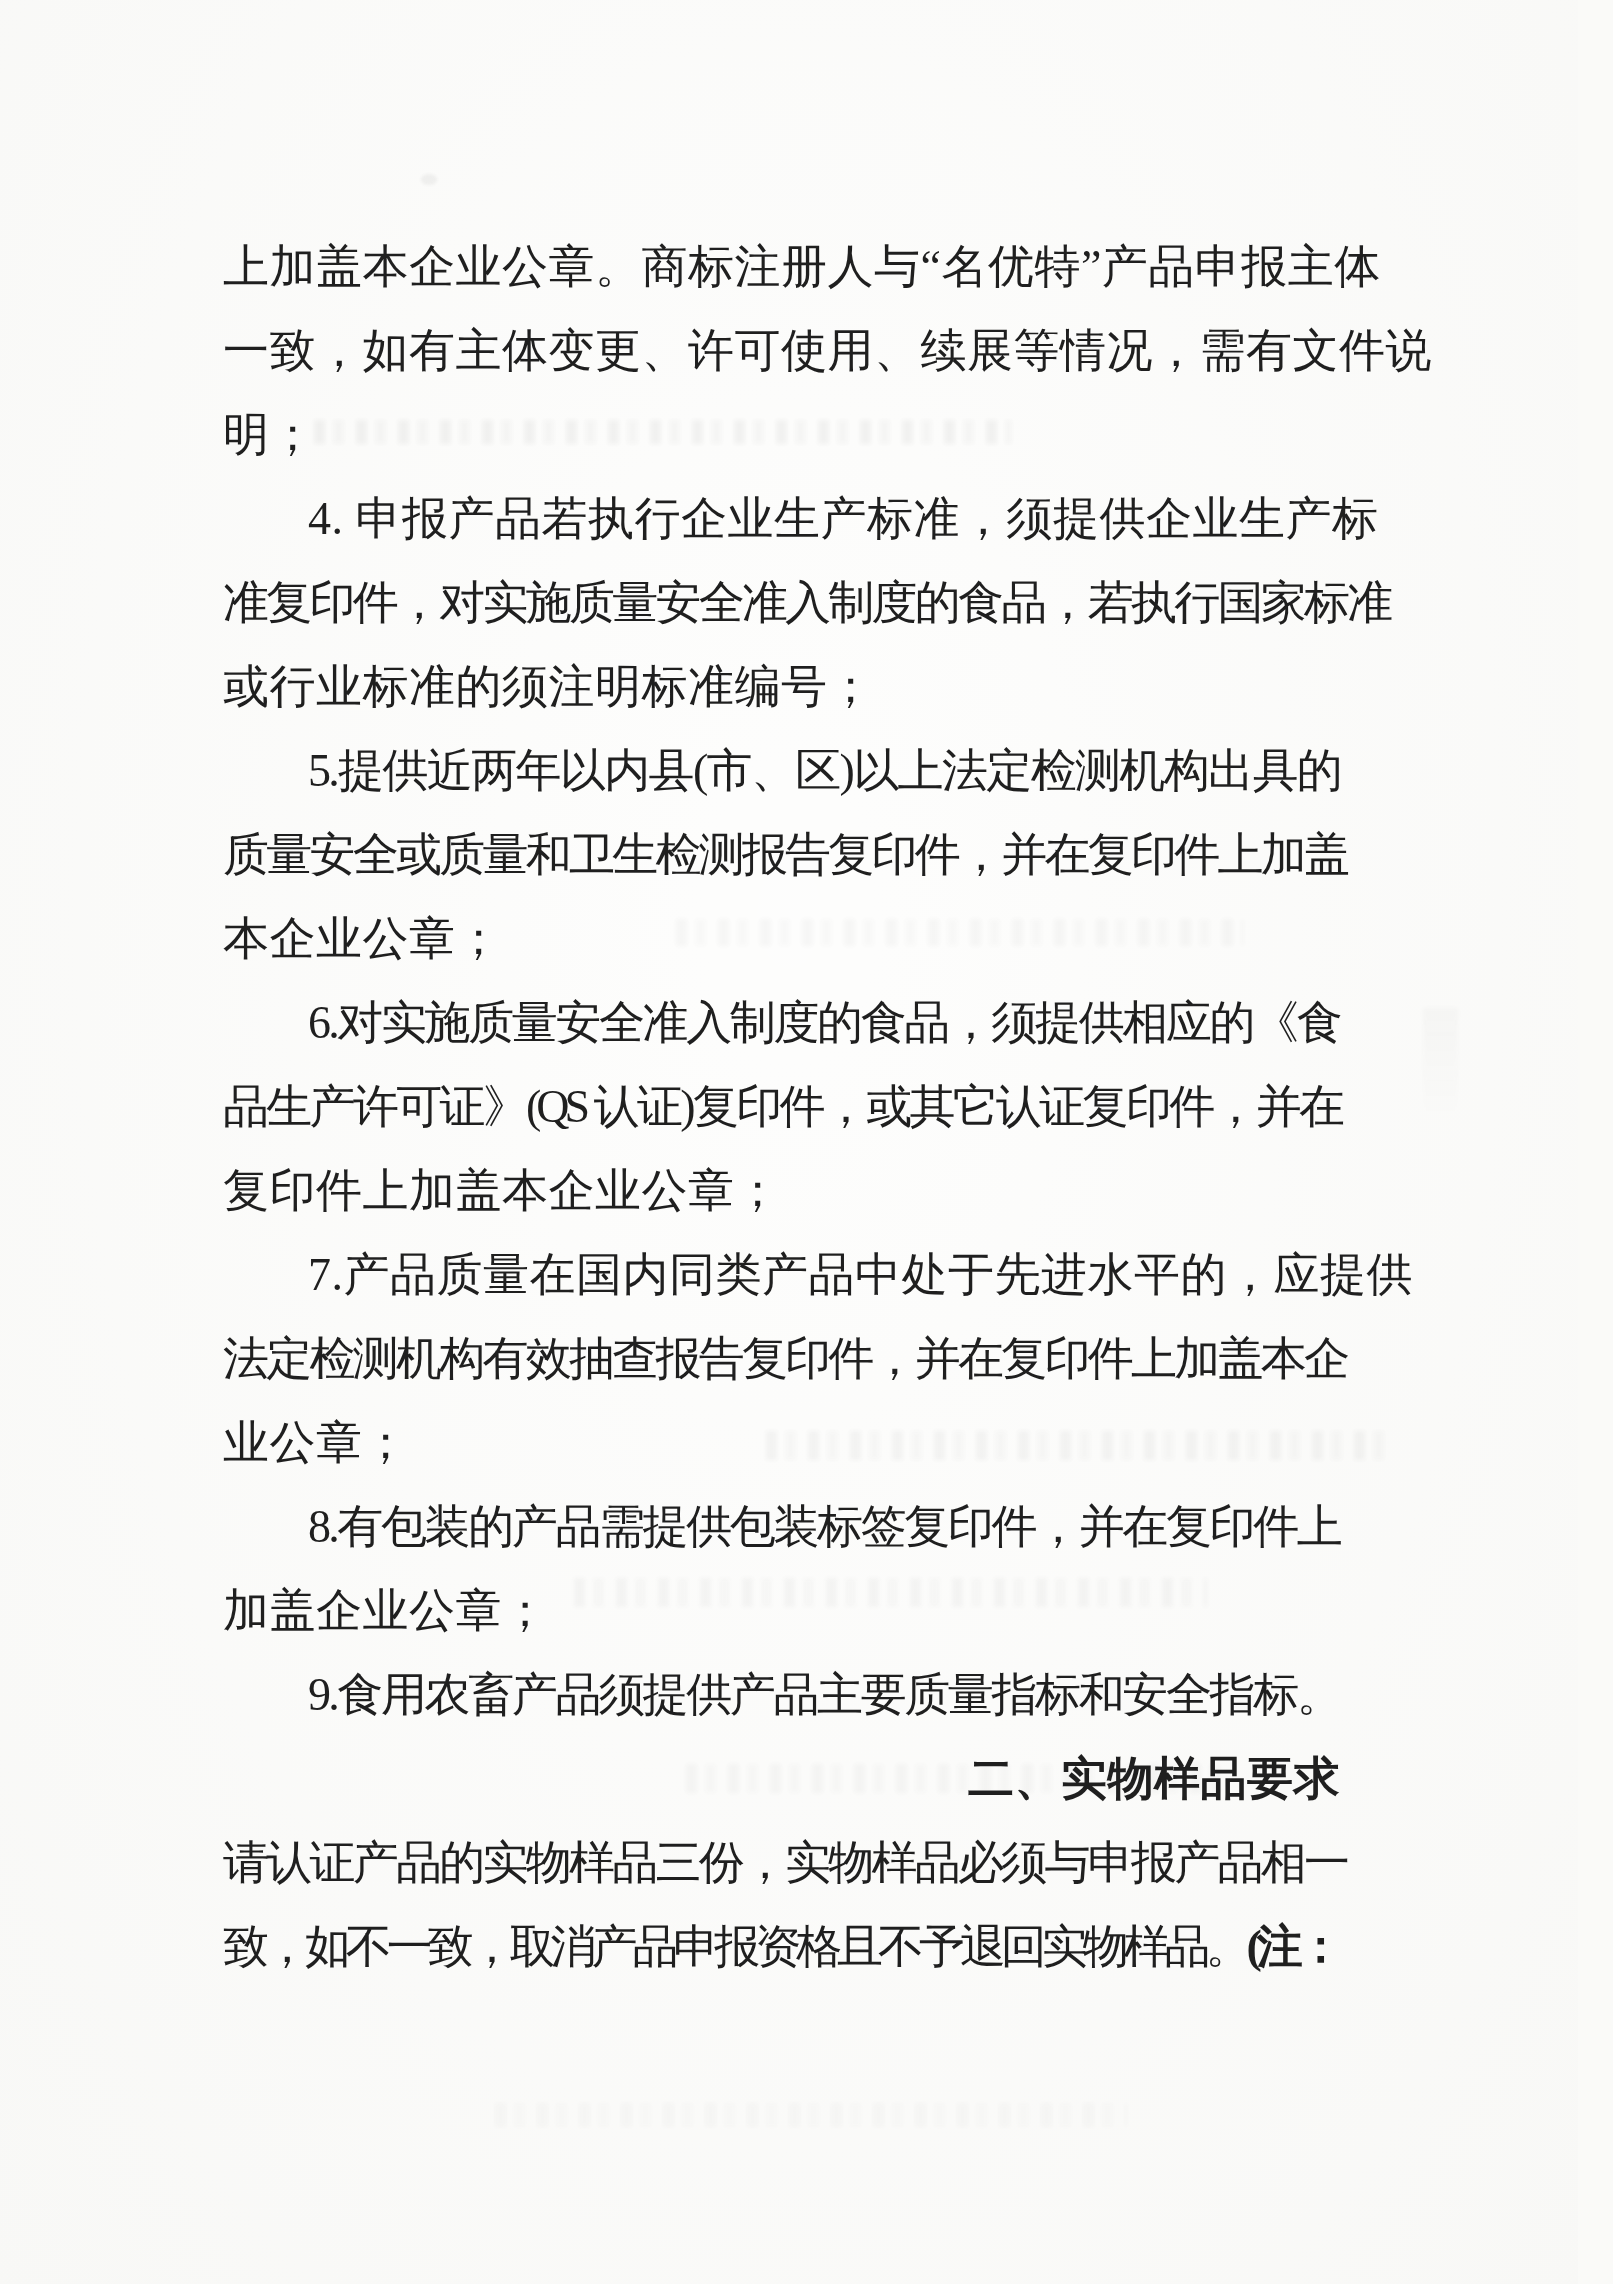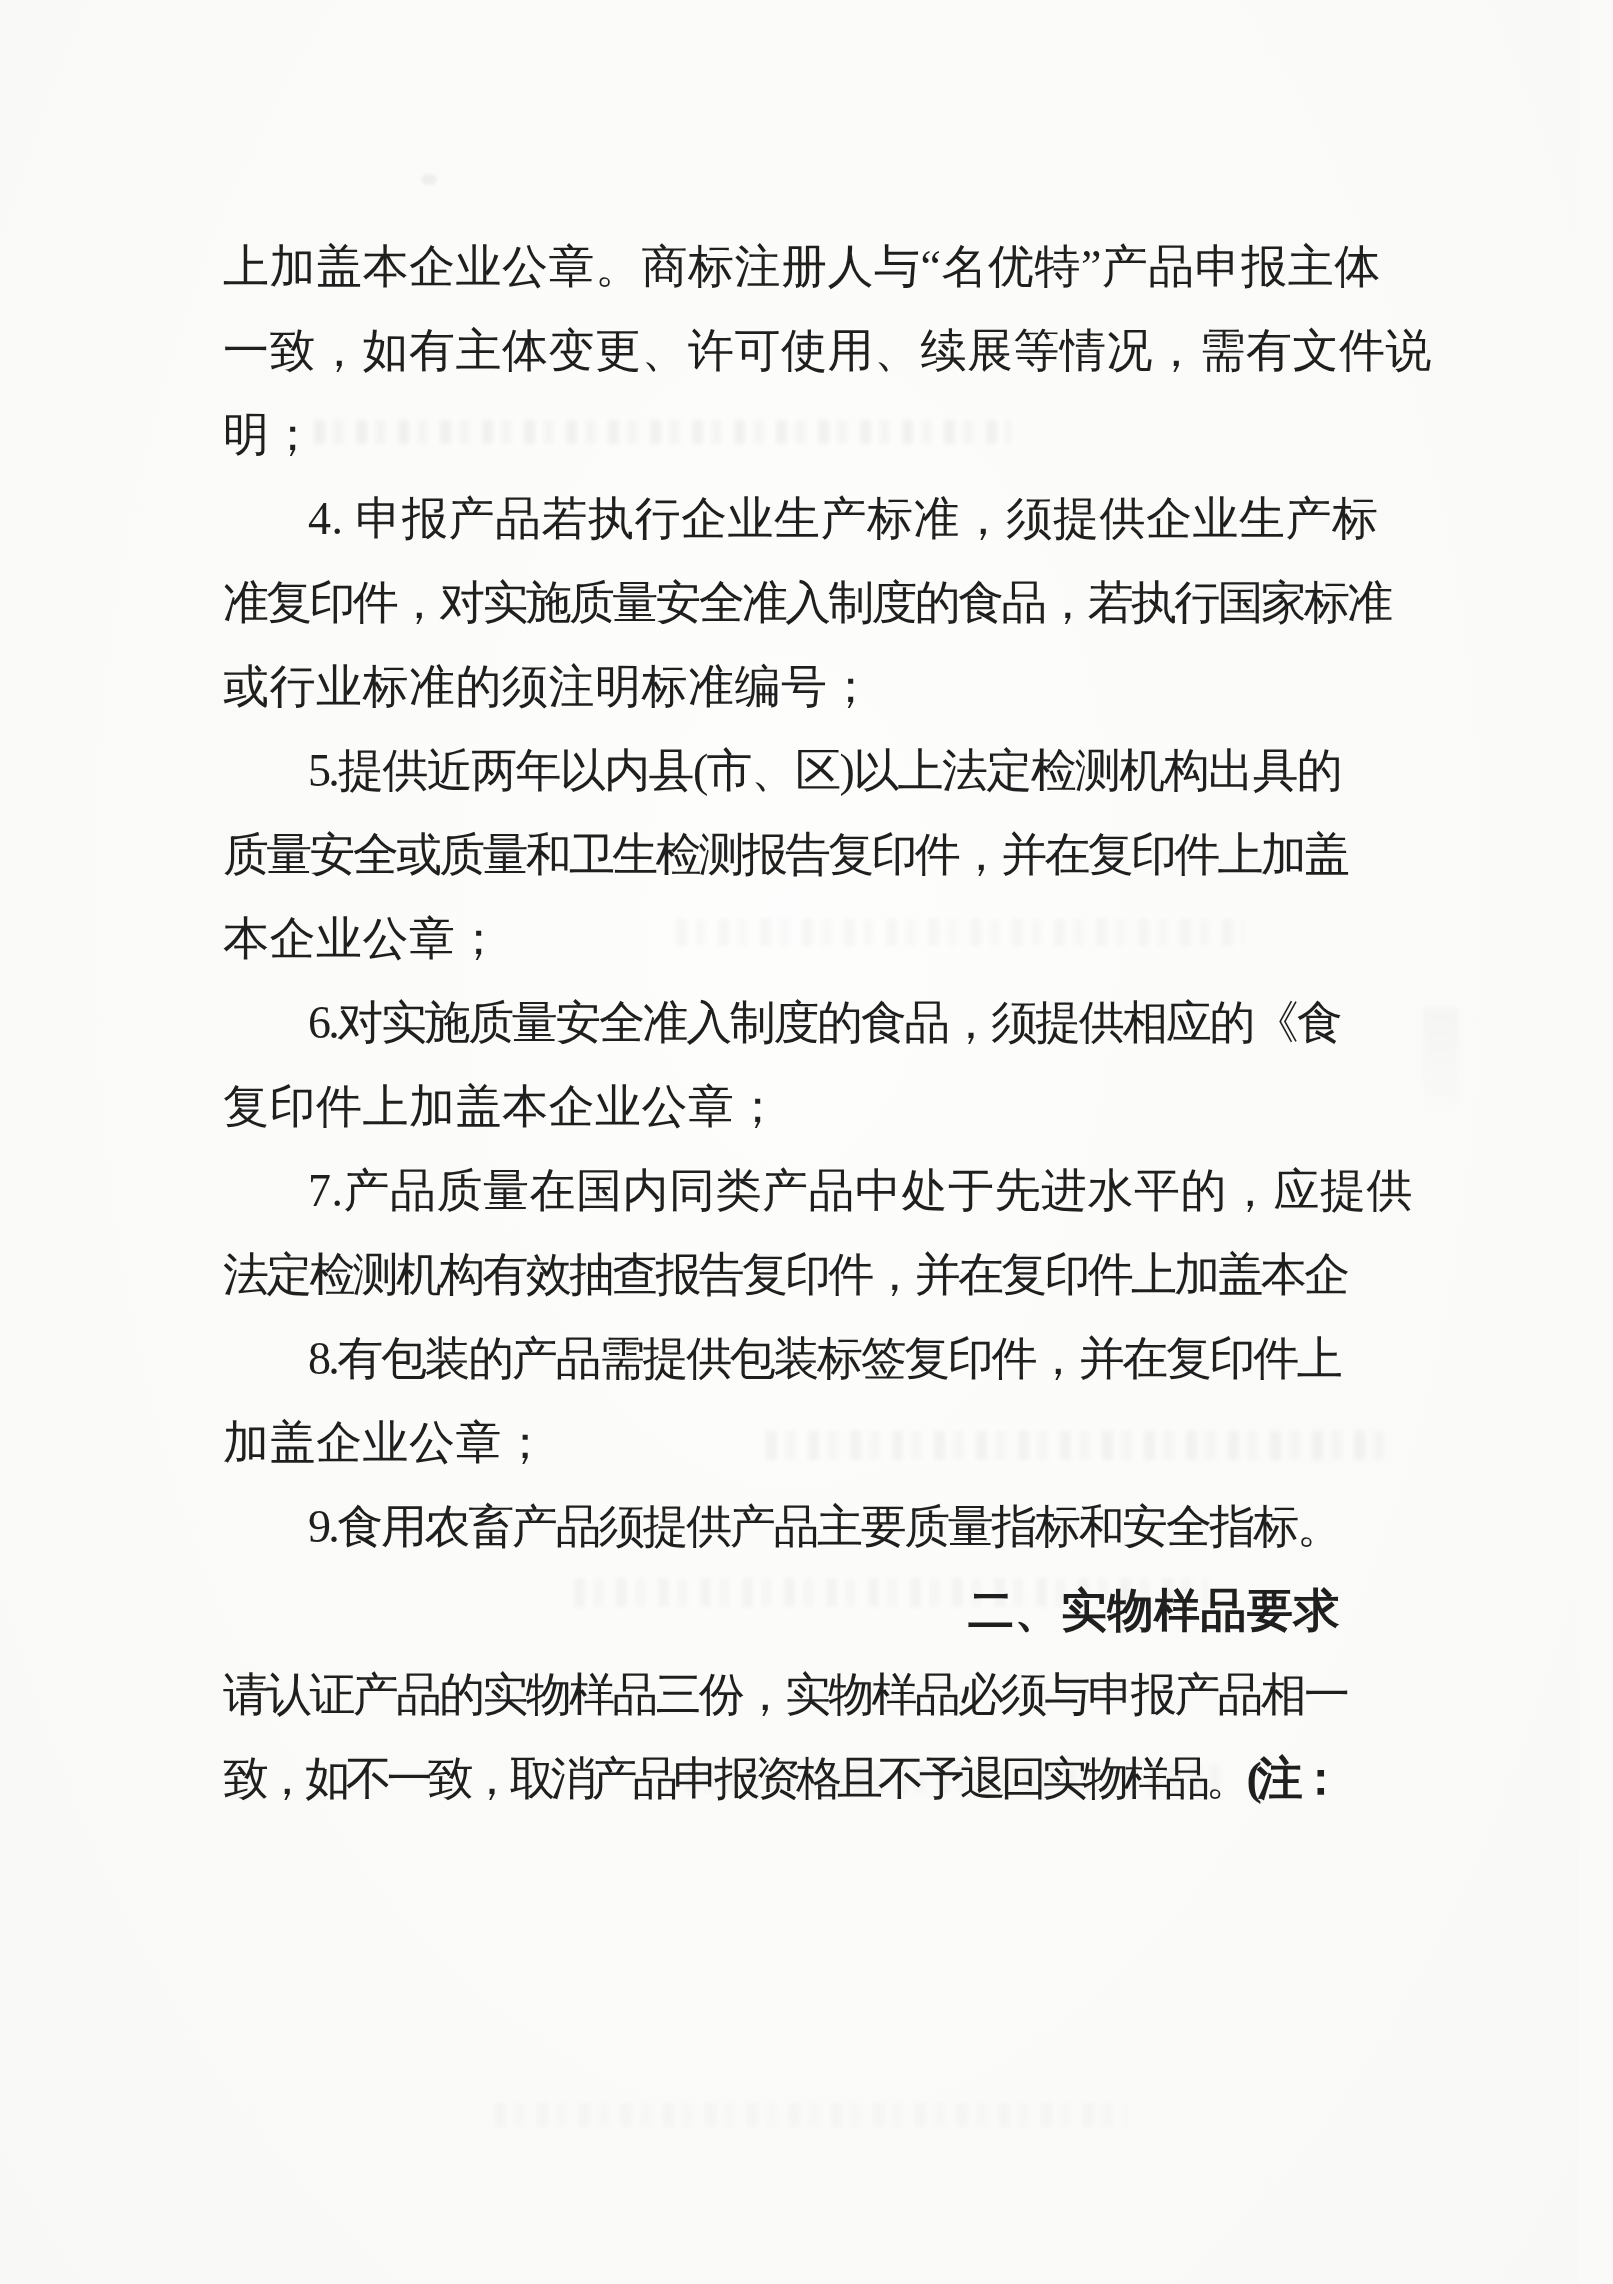--- a/index.html
+++ b/index.html
@@ -81,23 +81,25 @@
     <div class="ln just">上加盖本企业公章。商标注册人与“名优特”产品申报主体</div>
     <div class="ln just">一致，如有主体变更、许可使用、续展等情况，需有文件说</div>
     <div class="ln">明；</div>
     <div class="ln ind just">4. 申报产品若执行企业生产标准，须提供企业生产标</div>
     <div class="ln just cond">准复印件，对实施质量安全准入制度的食品，若执行国家标准</div>
     <div class="ln">或行业标准的须注明标准编号；</div>
     <div class="ln ind just cond">5.提供近两年以内县(市、区)以上法定检测机构出具的</div>
     <div class="ln just cond">质量安全或质量和卫生检测报告复印件，并在复印件上加盖</div>
     <div class="ln">本企业公章；</div>
     <div class="ln ind just cond">6.对实施质量安全准入制度的食品，须提供相应的《食</div>
+    <div class="ln just cond2">品生产许可证》(QS 认证)复印件，或其它认证复印件，并在</div>
     <div class="ln">复印件上加盖本企业公章；</div>
     <div class="ln ind just">7.产品质量在国内同类产品中处于先进水平的，应提供</div>
     <div class="ln just cond">法定检测机构有效抽查报告复印件，并在复印件上加盖本企</div>
+    <div class="ln">业公章；</div>
     <div class="ln ind just cond">8.有包装的产品需提供包装标签复印件，并在复印件上</div>
     <div class="ln">加盖企业公章；</div>
     <div class="ln ind just cond">9.食用农畜产品须提供产品主要质量指标和安全指标。</div>
     <div class="ln ind bold">二、实物样品要求</div>
     <div class="ln just cond">请认证产品的实物样品三份，实物样品必须与申报产品相一</div>
     <div class="ln cond2"><span>致，如不一致，取消产品申报资格且不予退回实物样品。</span><span class="note-bold">(注：</span></div>
   </div>
 
 </div>
 

